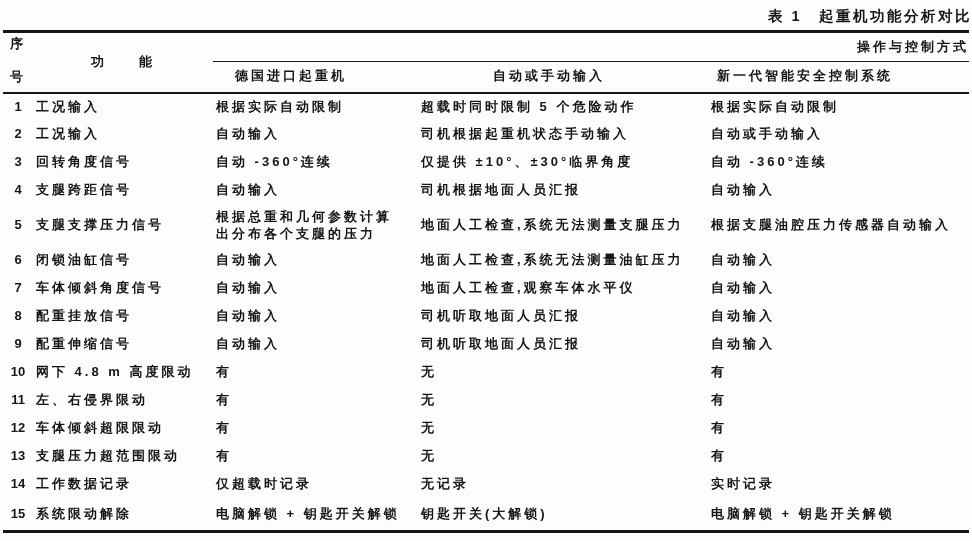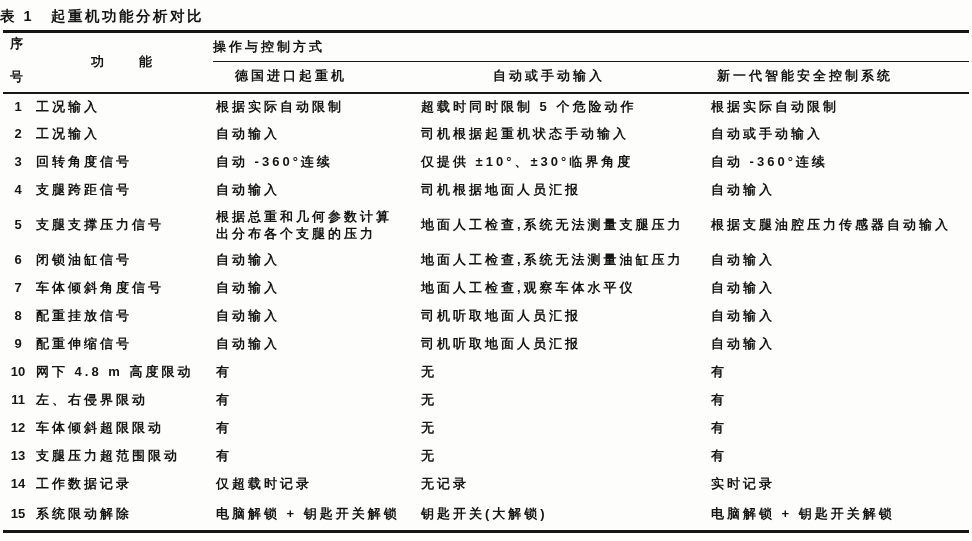--- a/index.html
+++ b/index.html
@@ -6,21 +6,21 @@
   html, body {
     width: 972px; height: 541px;
     background: #fdfdfc;
     color: #151515;
     font-family: "Liberation Sans", "DejaVu Sans", sans-serif;
     overflow: hidden;
   }
   .page { width: 972px; height: 541px; position: relative; }
 
   .table-title {
-    text-align: left;
+    text-align: right;
     font-size: 14.5px;
     font-weight: bold;
     letter-spacing: 2.5px;
     padding-top: 7px;
     height: 30px;
   }
 
   table.cmp {
     border-collapse: collapse;
     table-layout: fixed;
@@ -52,21 +52,21 @@
   .no-stack {
     height: 56px;
     display: flex;
     flex-direction: column;
     justify-content: space-between;
     align-items: center;
     padding: 2px 0 4px 0;
   }
   th.th-func { text-align: center; }
   th.th-span {
-    text-align: left;
+    text-align: right;
     height: 30px;
     border-bottom: 1.5px solid #1a1a1a;
   }
   tr.subhead th {
     height: 31px;
     border-bottom: 2.5px solid #161616;
   }
   th.sub-ger { padding-left: 22px; }
   th.sub-dom { padding-left: 75px; }
   th.sub-new { padding-left: 9px; }

